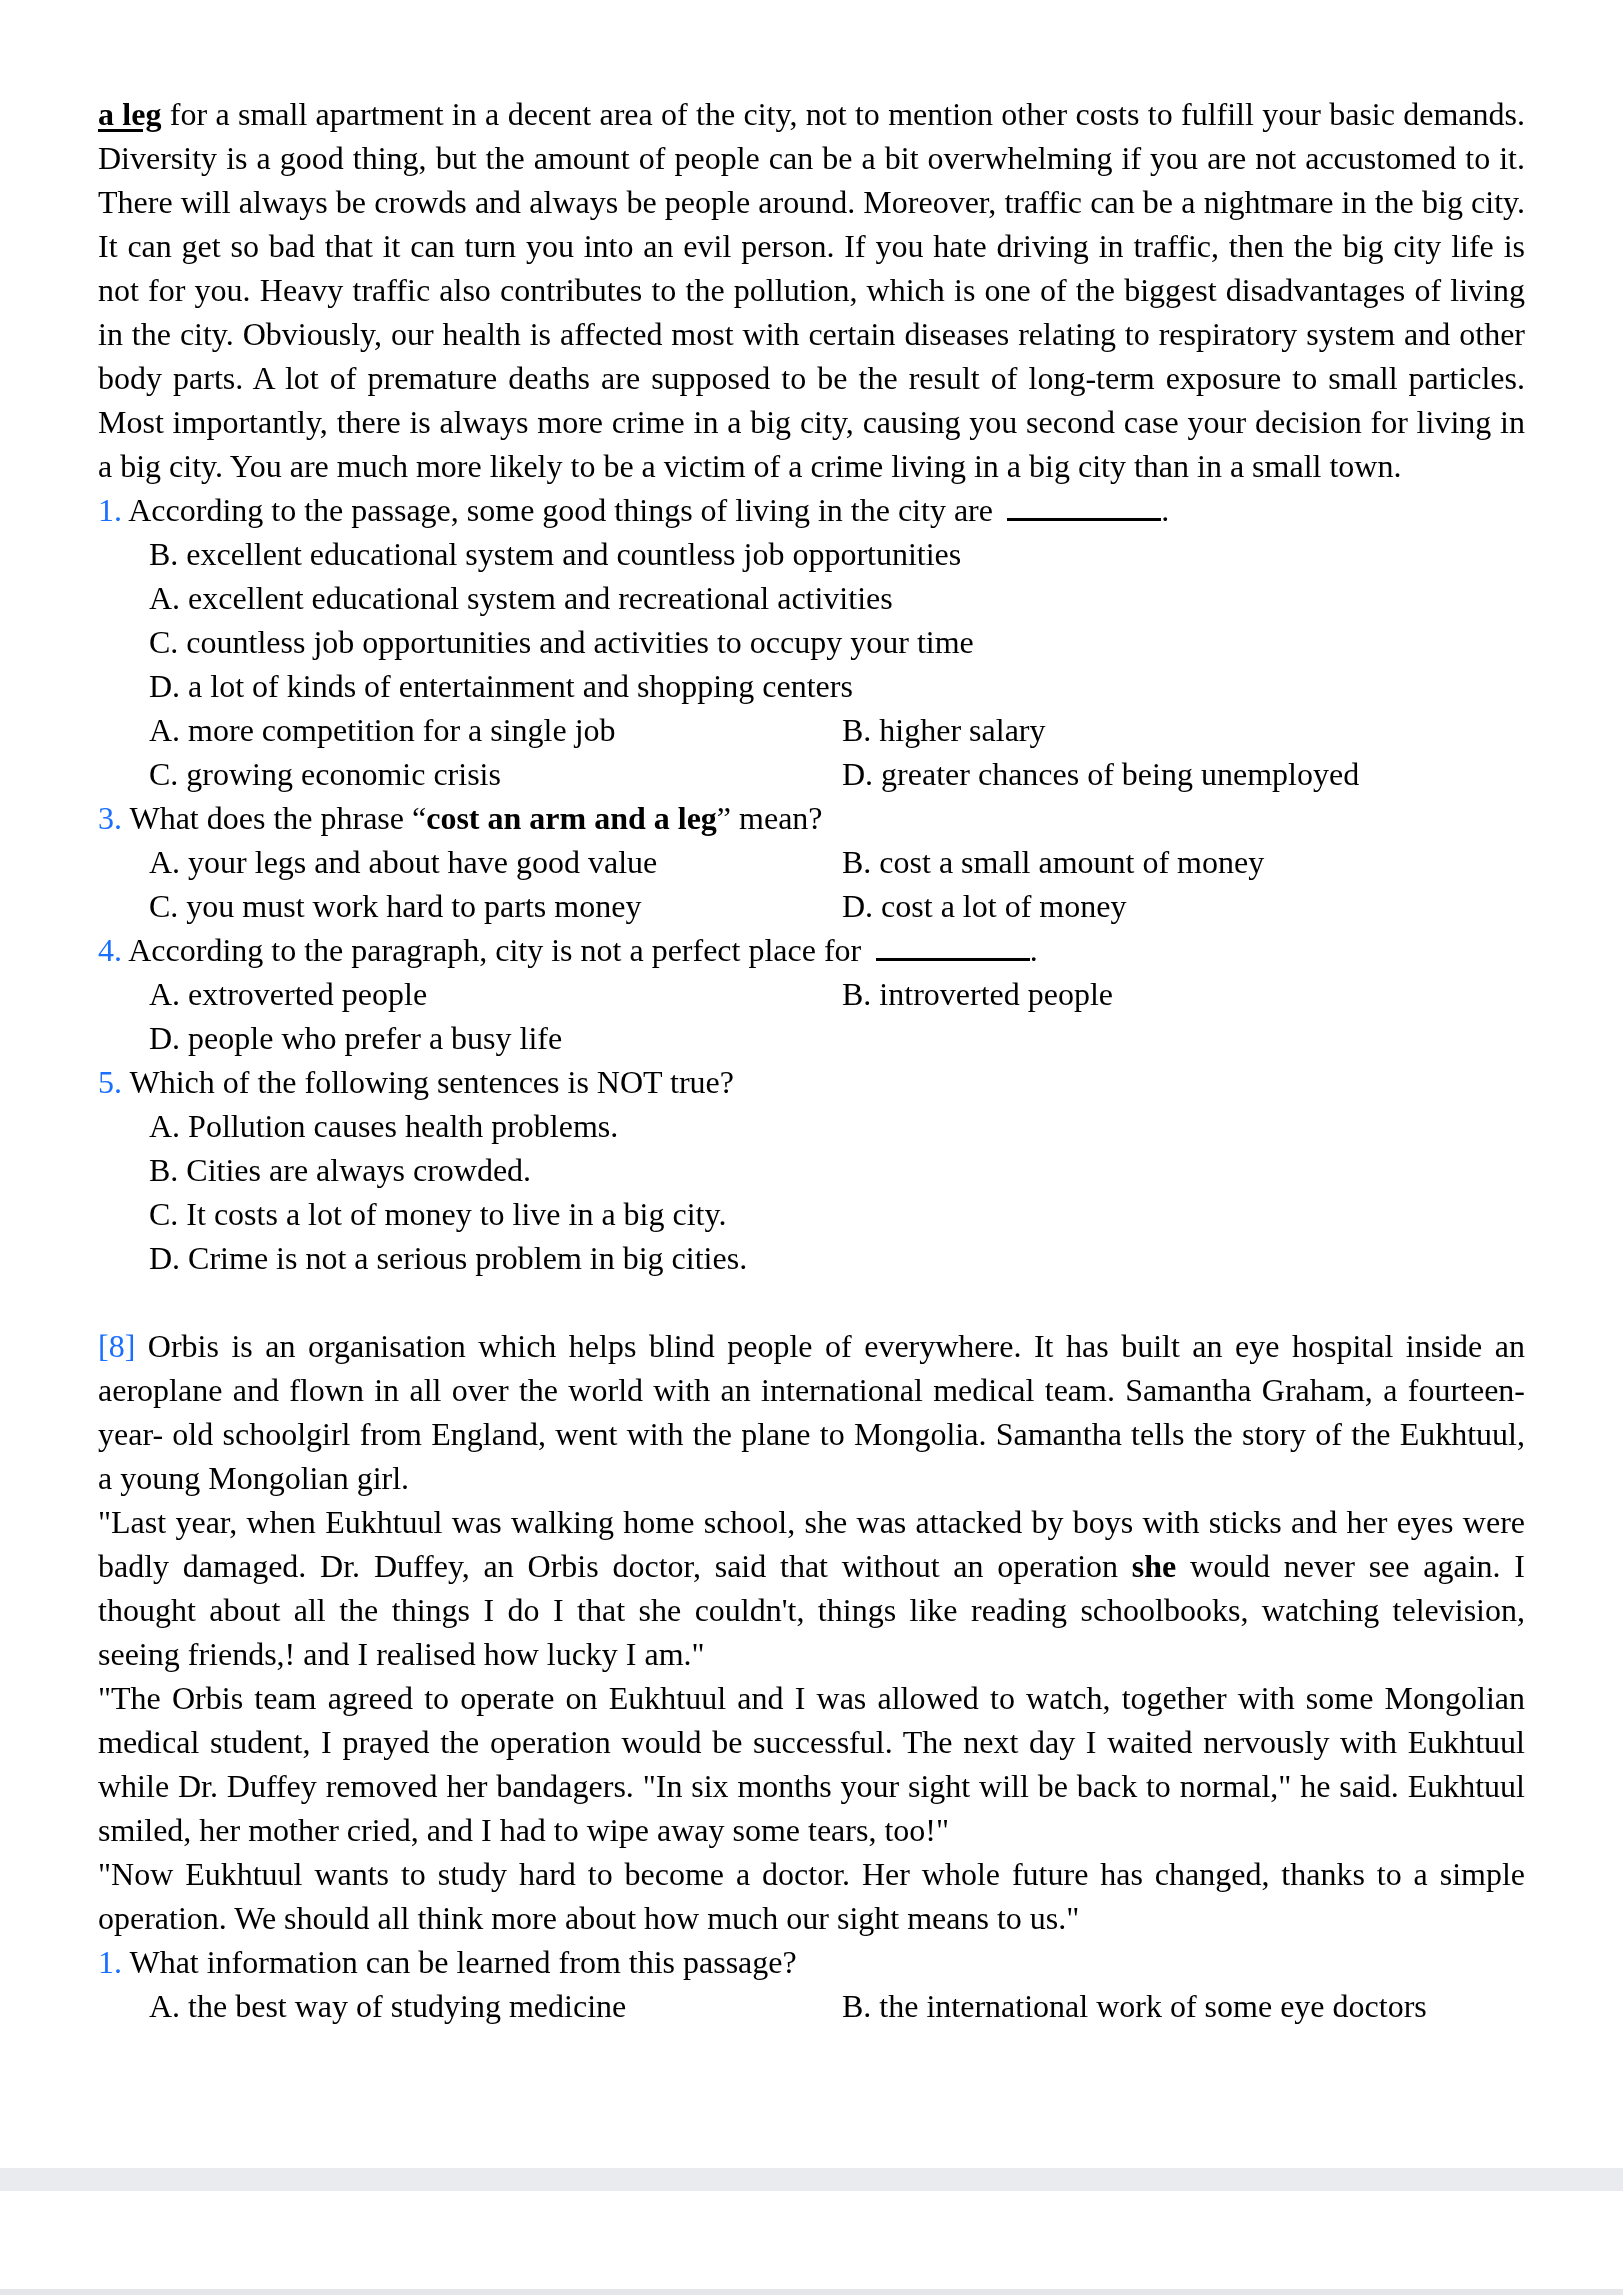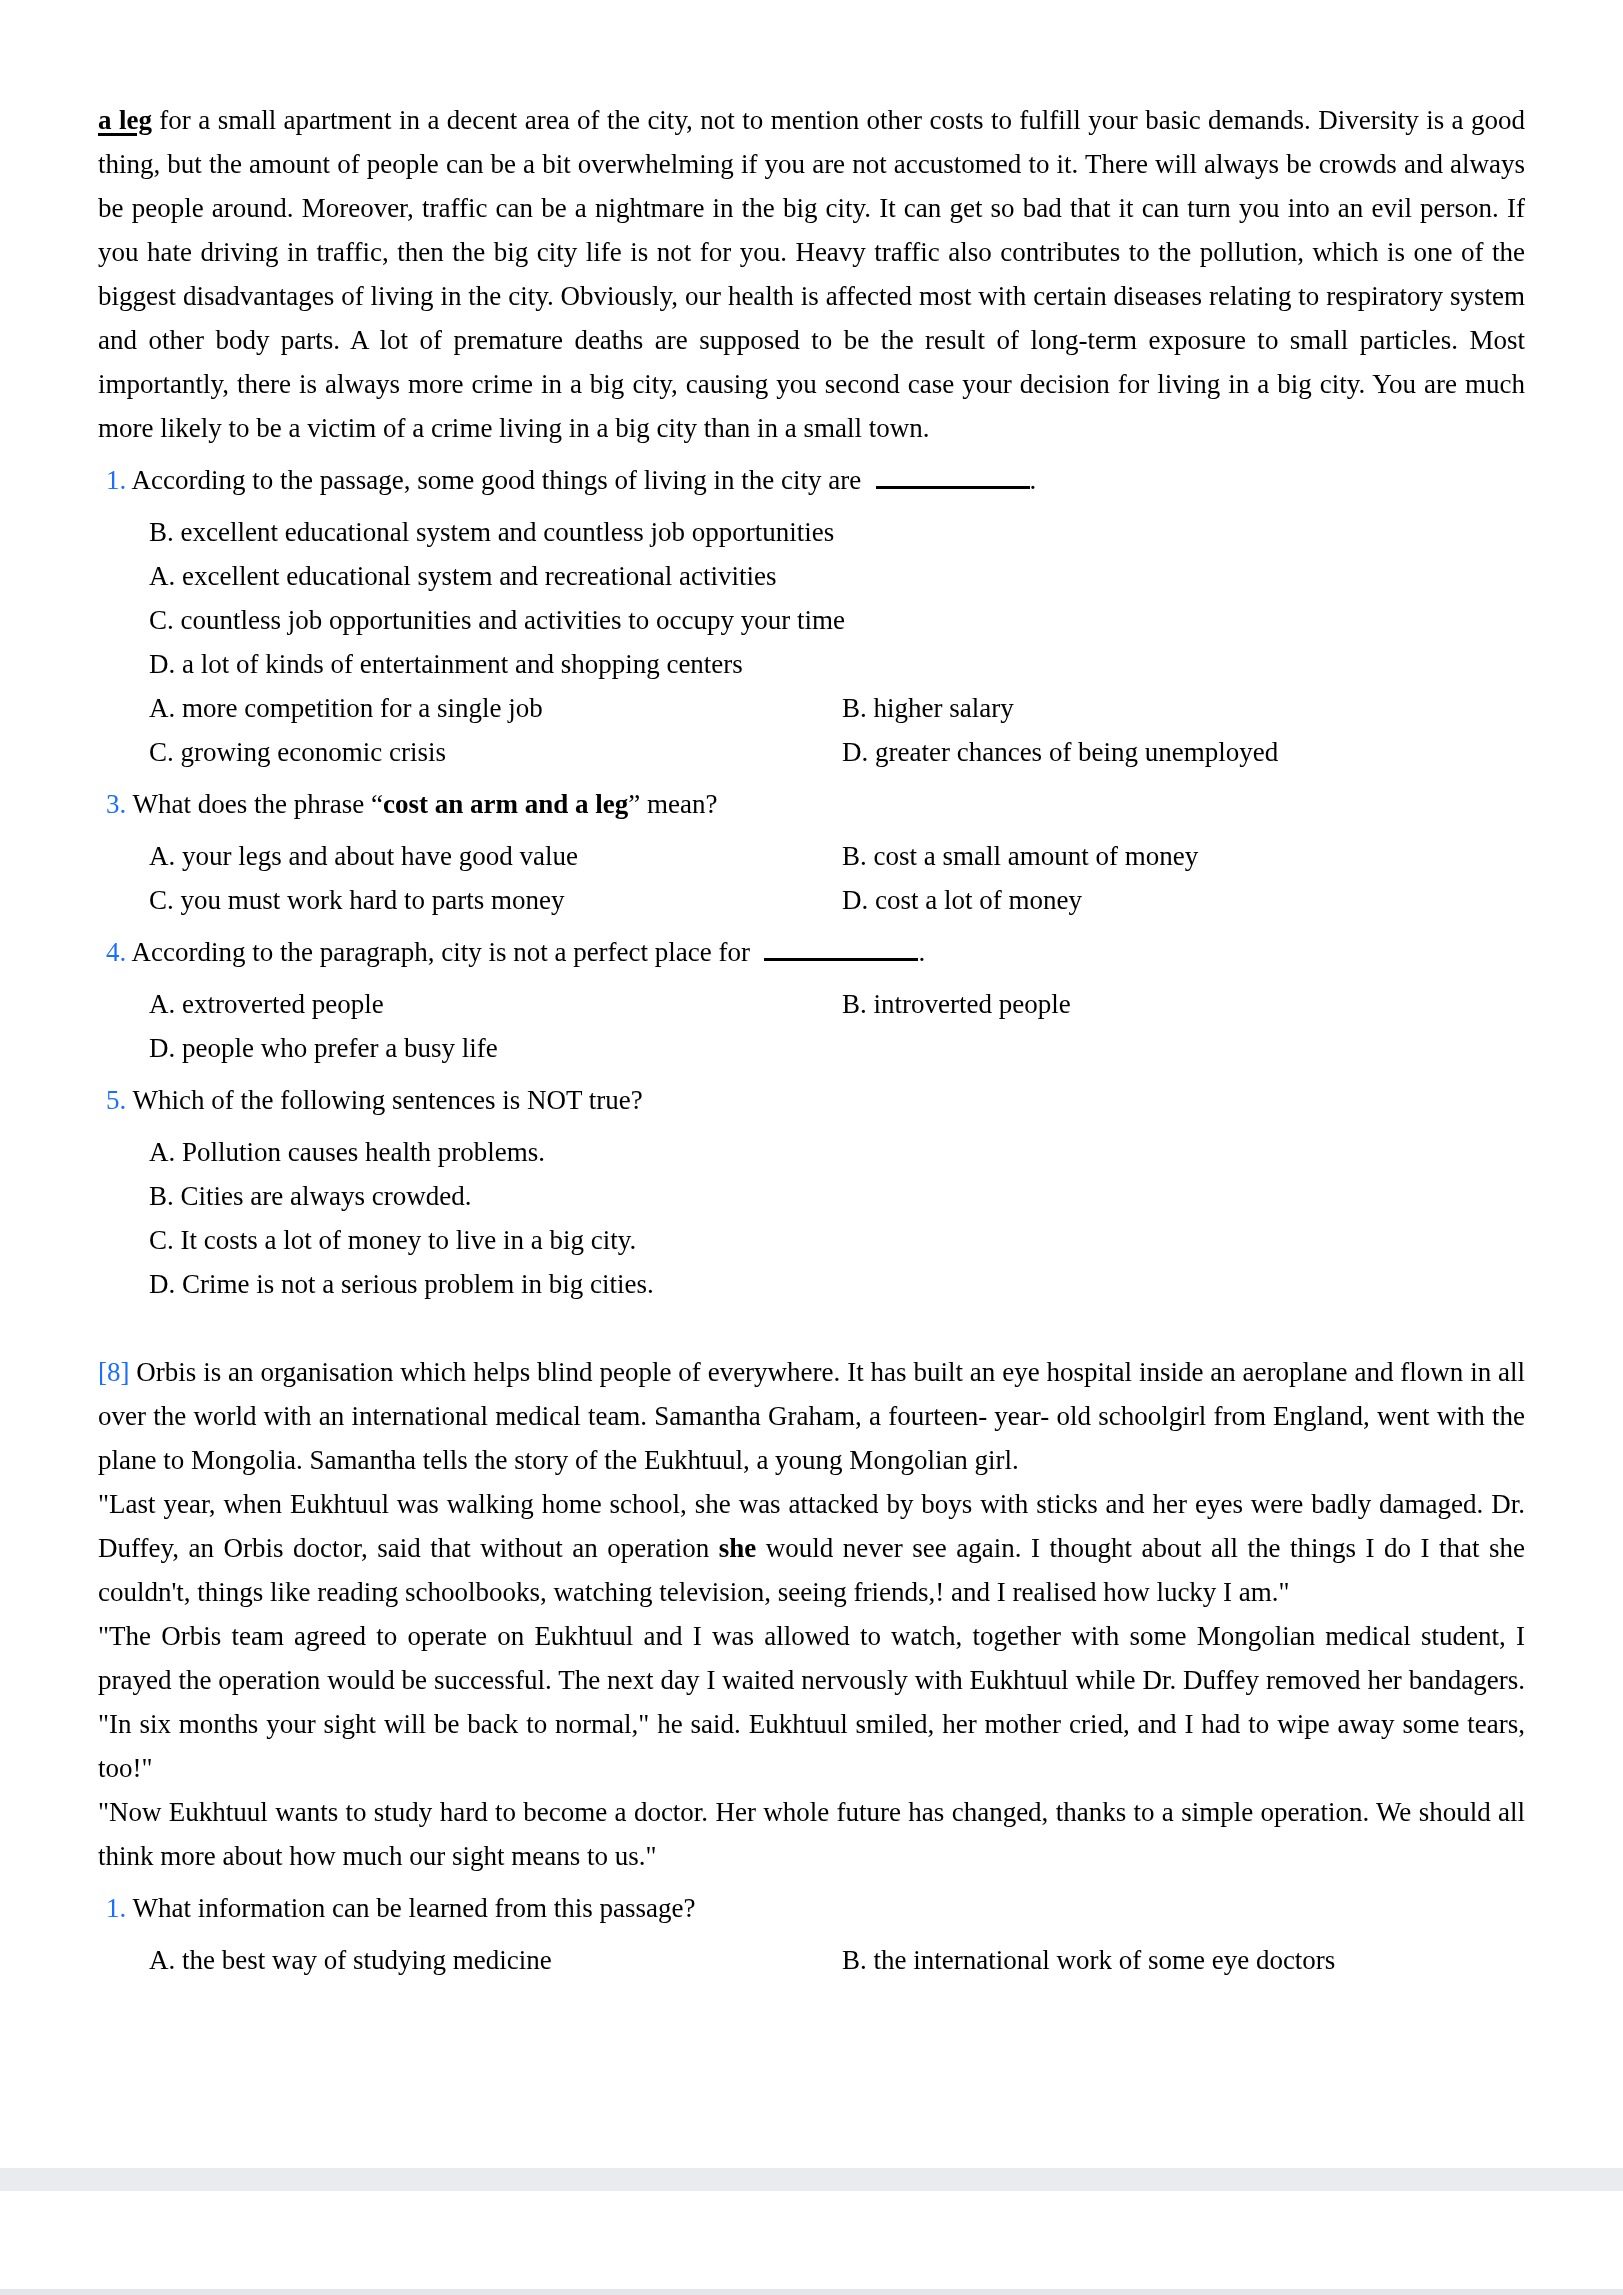--- a/index.html
+++ b/index.html
@@ -1,25 +1,25 @@
 <!DOCTYPE html>
 <html style="font-size:10.5px"><head>
 <meta charset="utf-8">
 <style>
   html, body { margin: 0; padding: 0; }
   body {
     width: 1623px; height: 2295px; background: #ffffff; position: relative; overflow: hidden;
     font-family: "Liberation Serif", "DejaVu Serif", serif; color: #000;
   }
   .page {
-    position: absolute; left: 98px; top: 98px; width: 1427px;
-    font-size: 27px; line-height: 44px;
+    position: absolute; left: 98px; top: 92px; width: 1427px;
+    font-size: 32px; line-height: 44px;
   }
   .para { text-align: justify; text-align-last: left; margin: 0; }
-  .q { margin: 8px; white-space: nowrap; }
+  .q { margin: 0; white-space: nowrap; }
   .qnum { color: #1a6fff; }
   .blank {
     display: inline-block; width: 154px; border-bottom: 3.3px solid #000;
     height: 26px; margin-left: 14.4px; vertical-align: baseline;
   }
   .opt { margin: 0 0 0 51px; white-space: nowrap; }
   .opt-row { display: flex; margin: 0 0 0 51px; white-space: nowrap; gap: 7px; }
   .opt-row .col1 { width: 686px; }
   .gap { height: 44px; }
   .ul-bold { font-weight: bold; text-decoration: underline; text-decoration-thickness: 3.3px; text-underline-offset: 3.9px; }

